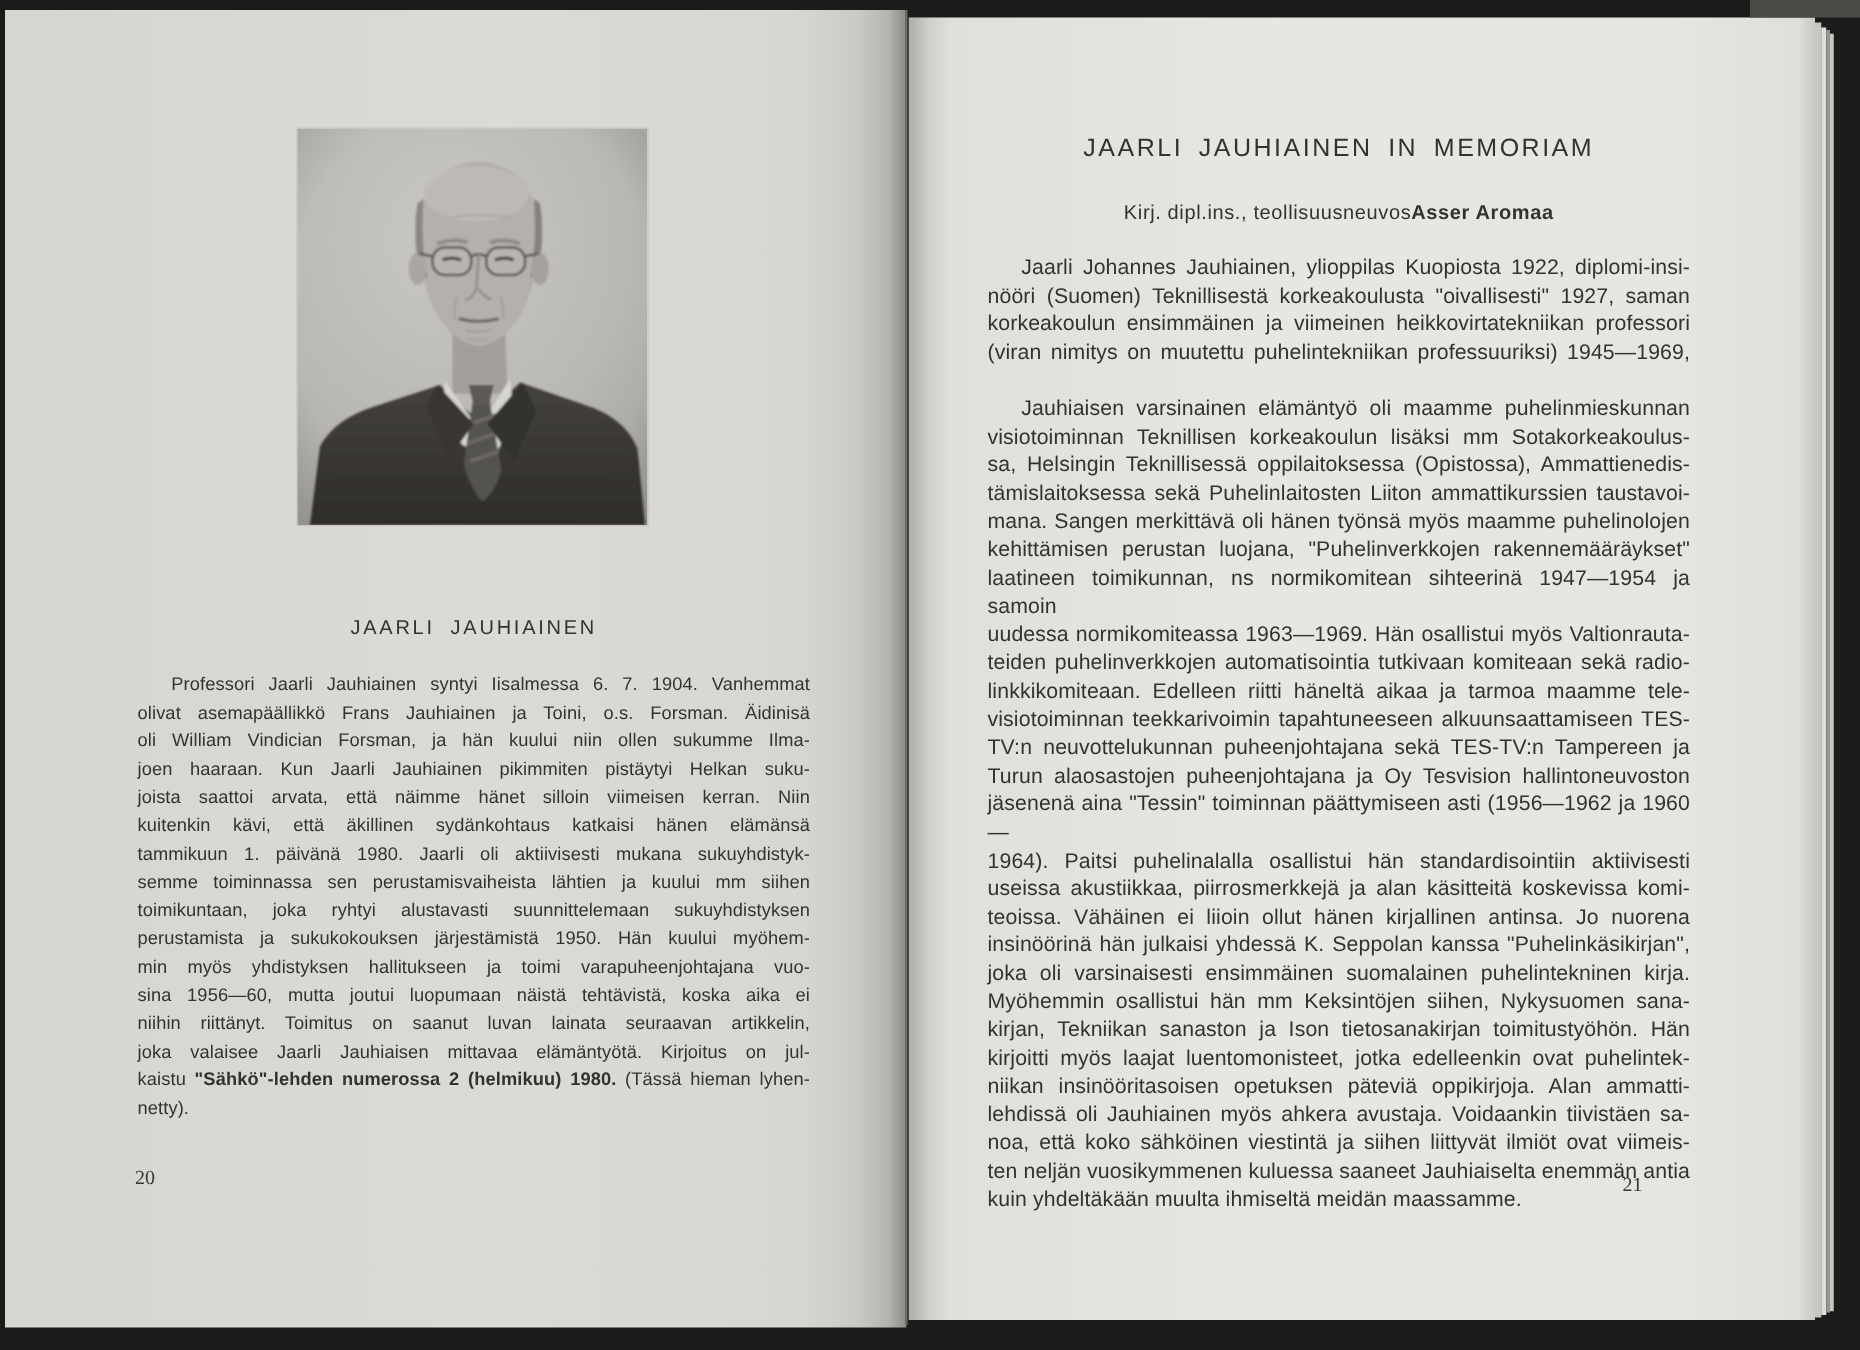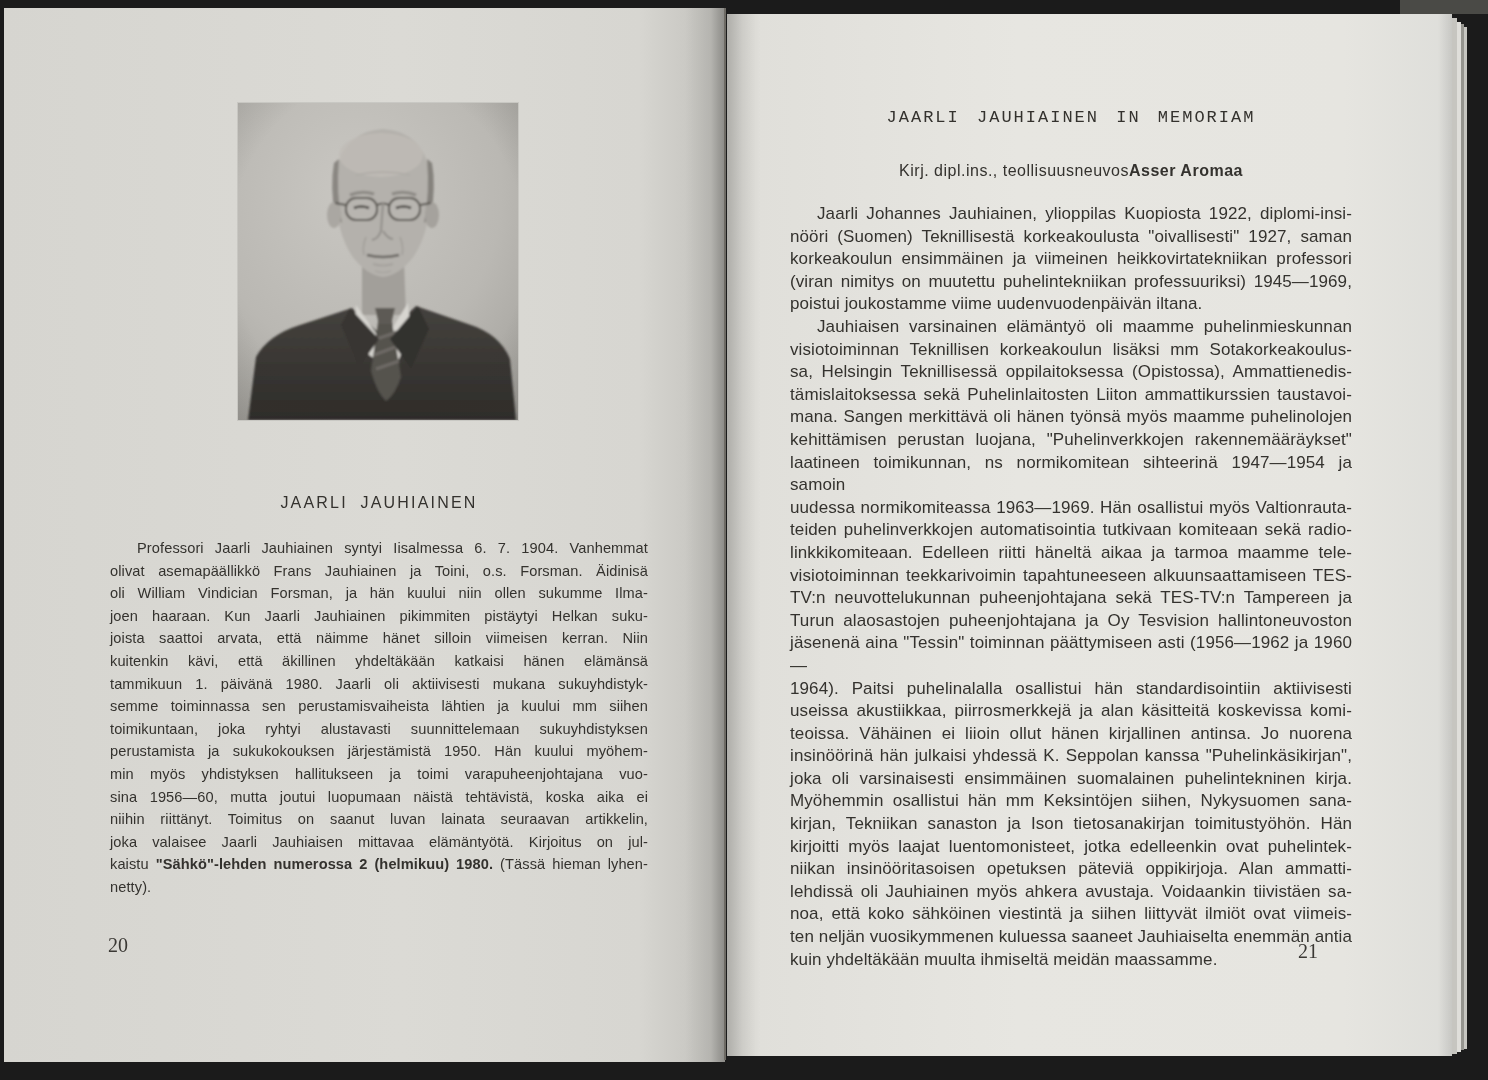--- a/index.html
+++ b/index.html
@@ -27,33 +27,33 @@
   .edge-strip{position:absolute;}
   .e1{left:1452px;top:18px;width:5px;height:1036px;background:#c6c5c0;}
   .e2{left:1457px;top:22px;width:4px;height:1030px;background:#dfdeda;}
   .e3{left:1461px;top:24px;width:3px;height:1026px;background:#96958f;}
   .e4{left:1464px;top:27px;width:3px;height:1022px;background:#c7c6c1;}
   .corner-shade{position:absolute;left:1400px;top:0;width:88px;height:14px;background:#4a4a46;}
 
   .photo{position:absolute;left:234px;top:95px;width:280px;height:317px;box-shadow:0 0 0 1px rgba(0,0,0,0.08);}
   .page-title{position:absolute;margin:0;font-weight:400;text-align:center;color:var(--ink);}
   .lt{left:106px;top:486px;width:538px;font-size:16px;letter-spacing:2.2px;word-spacing:6px;}
-  .rt{left:63px;top:94px;width:562px;font-size:17px;letter-spacing:2px;word-spacing:5px;font-family:Liberation Mono, monospace;}
+  .rt{left:63px;top:94px;width:562px;font-size:20px;letter-spacing:2px;word-spacing:5px;}
   .byline{position:absolute;left:63px;top:148px;width:562px;text-align:center;font-size:16px;letter-spacing:0.5px;}
   .byline .author{font-weight:bold;}
   .body-block{position:absolute;font-size:14.6px;line-height:22.6px;letter-spacing:0.1px;}
   .left-body{left:106px;top:529px;width:538px;}
   .right-body{font-size:17px;}
   .rb1{left:63px;top:189px;width:562px;}
   .rb2{left:63px;top:302px;width:562px;}
   .tline{text-align:justify;text-align-last:justify;}
   .tline.flush{text-align-last:left;}
   .tline.indent{text-indent:27px;}
   .b{font-weight:bold;}
-  .page-number{position:absolute;font-family:"Liberation Serif",serif;font-size:20px;color:#3a3834;}
+  .page-number{position:absolute;font-family:"Liberation Serif",serif;font-size:16px;color:#3a3834;}
   .pn-left{left:104px;top:926px;}
   .pn-right{left:571px;top:926px;font-family:Liberation Serif, serif;}
 </style>
 </head>
 <body>
 
 <div class="scan">
 
   <div class="page left-page">
     <div class="photo">
@@ -116,21 +116,21 @@
     </div>
 
     <h2 class="page-title lt">JAARLI JAUHIAINEN</h2>
 
     <div class="body-block left-body">
         <div class="tline indent"><span>Professori Jaarli Jauhiainen syntyi Iisalmessa 6. 7. 1904. Vanhemmat</span></div>
         <div class="tline"><span>olivat asemapäällikkö Frans Jauhiainen ja Toini, o.s. Forsman. Äidinisä</span></div>
         <div class="tline"><span>oli William Vindician Forsman, ja hän kuului niin ollen sukumme Ilma-</span></div>
         <div class="tline"><span>joen haaraan. Kun Jaarli Jauhiainen pikimmiten pistäytyi Helkan suku-</span></div>
         <div class="tline"><span>joista saattoi arvata, että näimme hänet silloin viimeisen kerran. Niin</span></div>
-        <div class="tline"><span>kuitenkin kävi, että äkillinen yhdeltäkään katkaisi hänen elämänsä</span></div>
+        <div class="tline"><span>kuitenkin kävi, että äkillinen sydänkohtaus katkaisi hänen elämänsä</span></div>
         <div class="tline"><span>tammikuun 1. päivänä 1980. Jaarli oli aktiivisesti mukana sukuyhdistyk-</span></div>
         <div class="tline"><span>semme toiminnassa sen perustamisvaiheista lähtien ja kuului mm siihen</span></div>
         <div class="tline"><span>toimikuntaan, joka ryhtyi alustavasti suunnittelemaan sukuyhdistyksen</span></div>
         <div class="tline"><span>perustamista ja sukukokouksen järjestämistä 1950. Hän kuului myöhem-</span></div>
         <div class="tline"><span>min myös yhdistyksen hallitukseen ja toimi varapuheenjohtajana vuo-</span></div>
         <div class="tline"><span>sina 1956—60, mutta joutui luopumaan näistä tehtävistä, koska aika ei</span></div>
         <div class="tline"><span>niihin riittänyt. Toimitus on saanut luvan lainata seuraavan artikkelin,</span></div>
         <div class="tline"><span>joka valaisee Jaarli Jauhiaisen mittavaa elämäntyötä. Kirjoitus on jul-</span></div>
         <div class="tline"><span>kaistu </span><span class="b">"Sähkö"-lehden numerossa 2 (helmikuu) 1980.</span><span> (Tässä hieman lyhen-</span></div>
         <div class="tline flush"><span>netty).</span></div>
@@ -144,21 +144,20 @@
 
     <div class="byline">
       <span>Kirj. dipl.ins., teollisuusneuvos</span><span class="author">Asser Aromaa</span>
     </div>
 
     <div class="body-block right-body rb1">
         <div class="tline indent"><span>Jaarli Johannes Jauhiainen, ylioppilas Kuopiosta 1922, diplomi-insi-</span></div>
         <div class="tline"><span>nööri (Suomen) Teknillisestä korkeakoulusta "oivallisesti" 1927, saman</span></div>
         <div class="tline"><span>korkeakoulun ensimmäinen ja viimeinen heikkovirtatekniikan professori</span></div>
         <div class="tline"><span>(viran nimitys on muutettu puhelintekniikan professuuriksi) 1945—1969,</span></div>
-        <div class="tline flush"><span>poistui joukostamme viime uudenvuodenpäivän iltana.</span></div>
       </div>
     <div class="body-block right-body rb2">
         <div class="tline indent"><span>Jauhiaisen varsinainen elämäntyö oli maamme puhelinmieskunnan</span></div>
         <div class="tline"><span>visiotoiminnan Teknillisen korkeakoulun lisäksi mm Sotakorkeakoulus-</span></div>
         <div class="tline"><span>sa, Helsingin Teknillisessä oppilaitoksessa (Opistossa), Ammattienedis-</span></div>
         <div class="tline"><span>tämislaitoksessa sekä Puhelinlaitosten Liiton ammattikurssien taustavoi-</span></div>
         <div class="tline"><span>mana. Sangen merkittävä oli hänen työnsä myös maamme puhelinolojen</span></div>
         <div class="tline"><span>kehittämisen perustan luojana, "Puhelinverkkojen rakennemääräykset"</span></div>
         <div class="tline"><span>laatineen toimikunnan, ns normikomitean sihteerinä 1947—1954 ja samoin</span></div>
         <div class="tline"><span>uudessa normikomiteassa 1963—1969. Hän osallistui myös Valtionrauta-</span></div>

